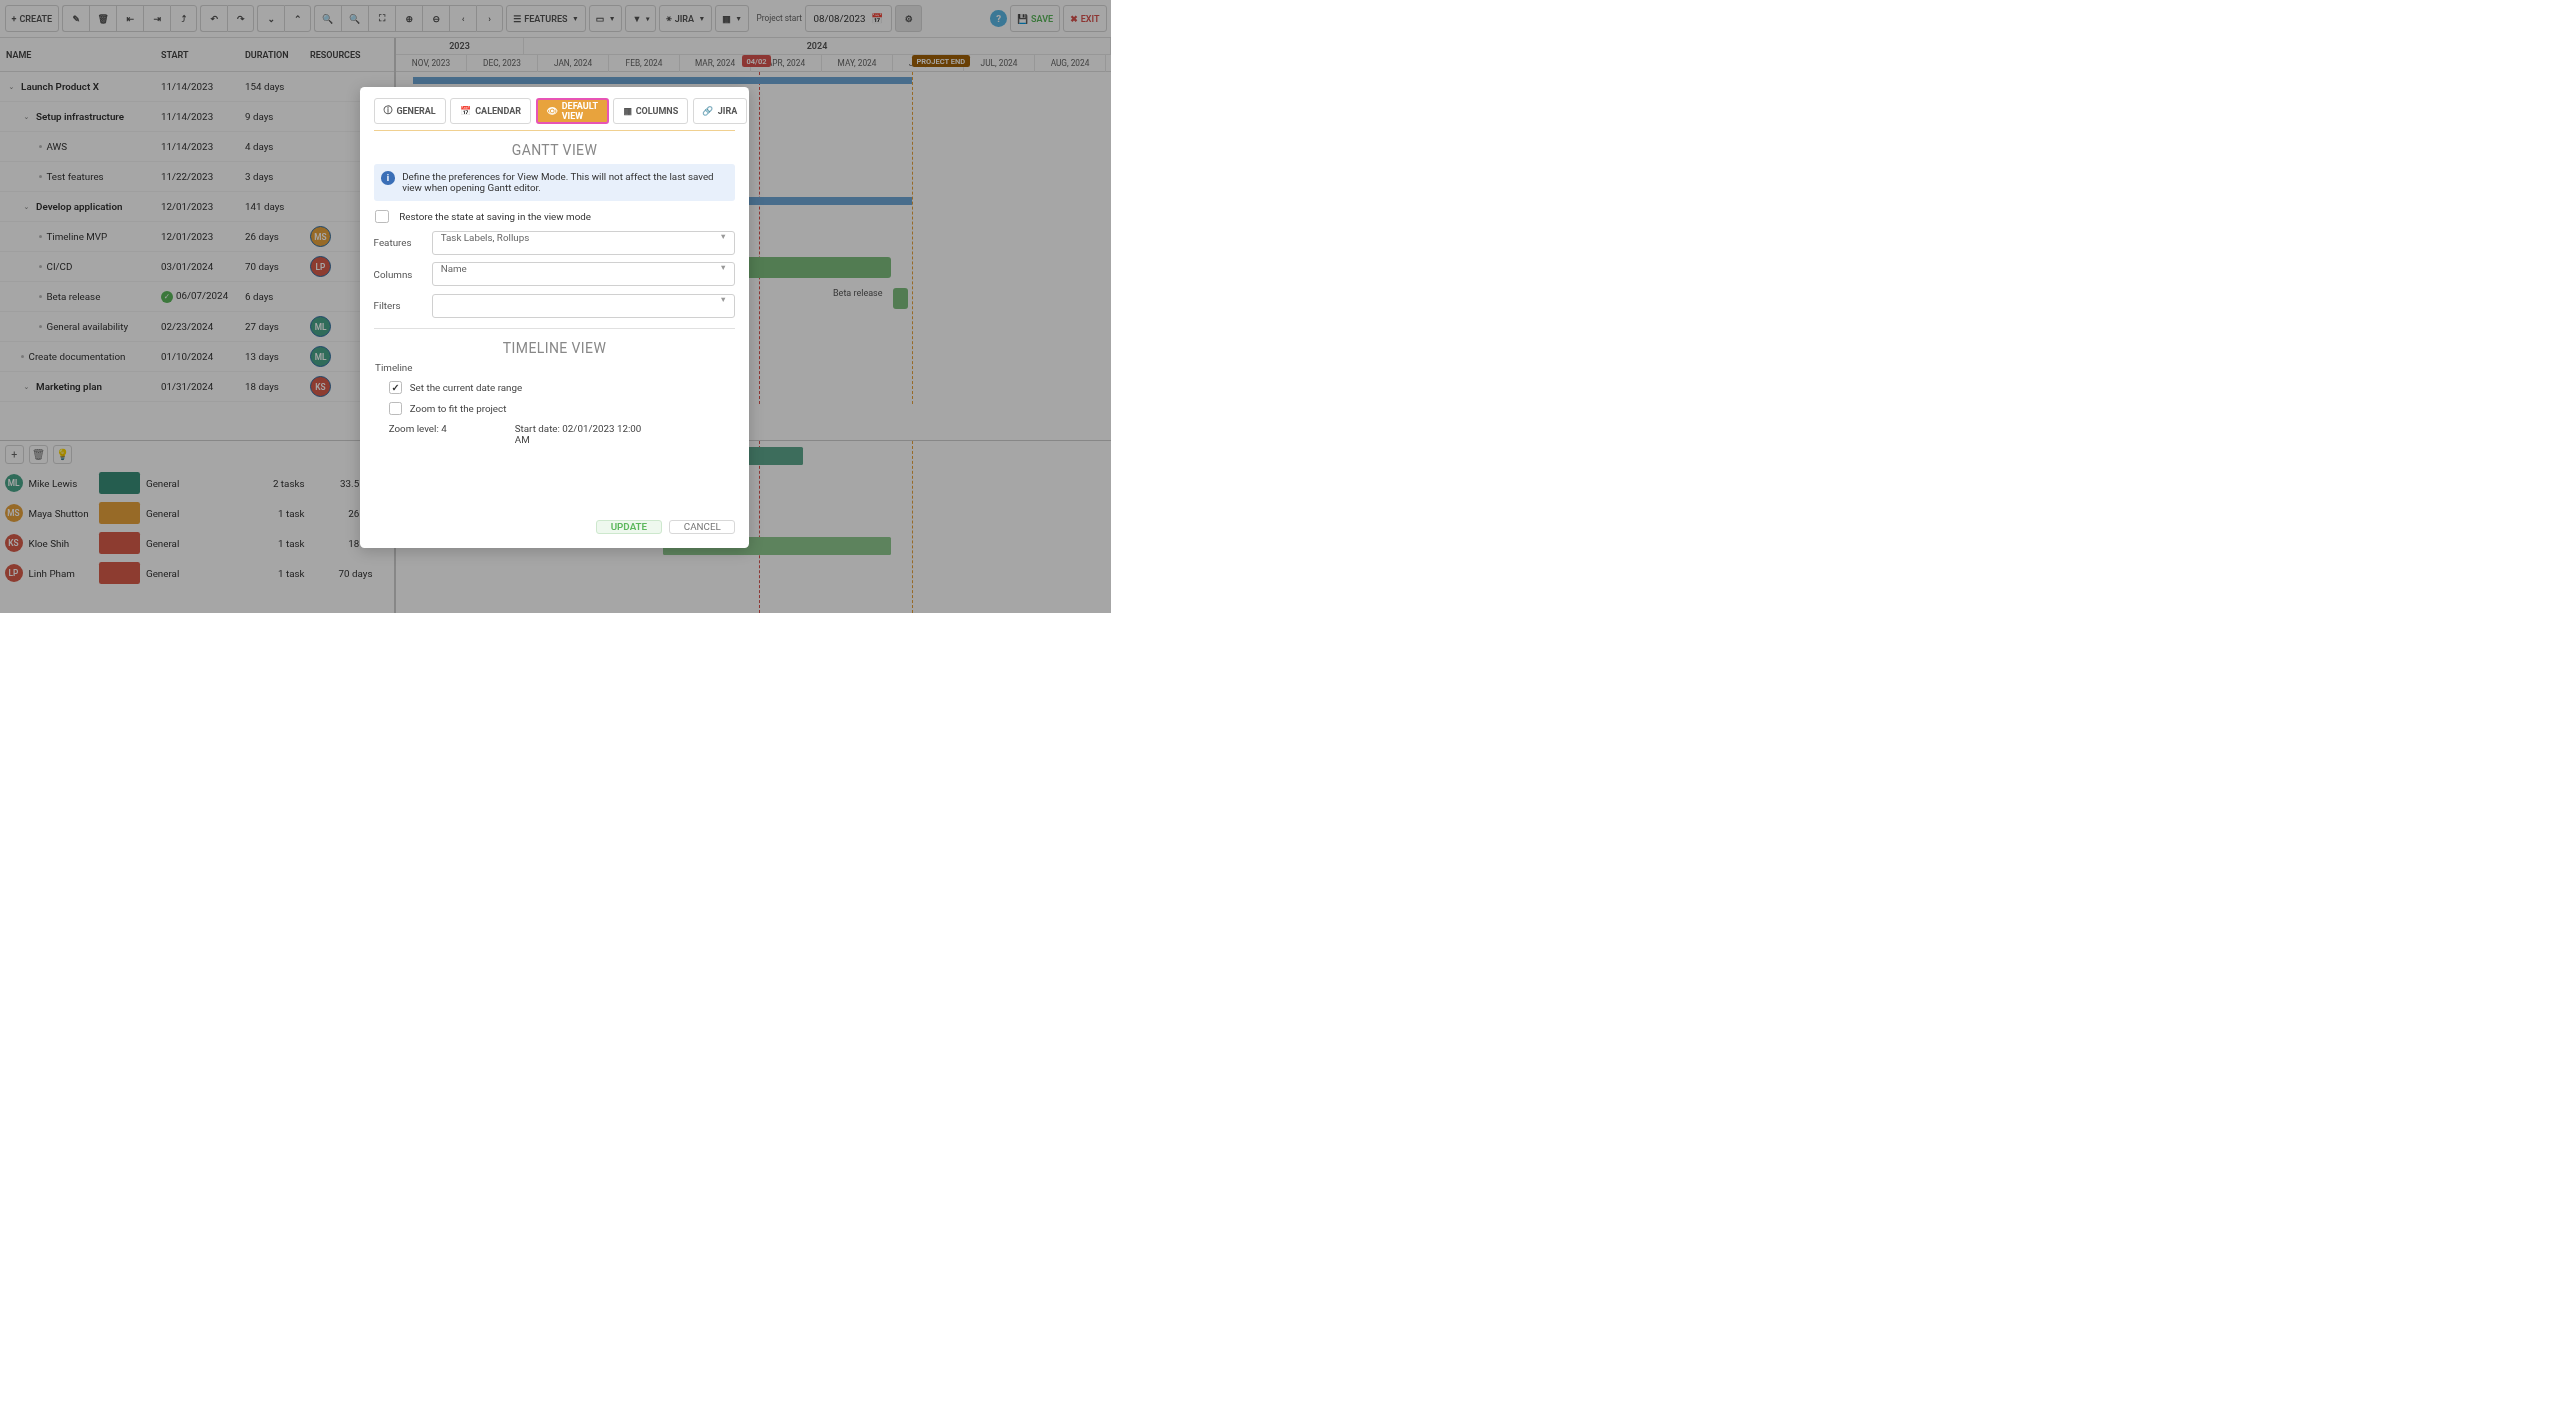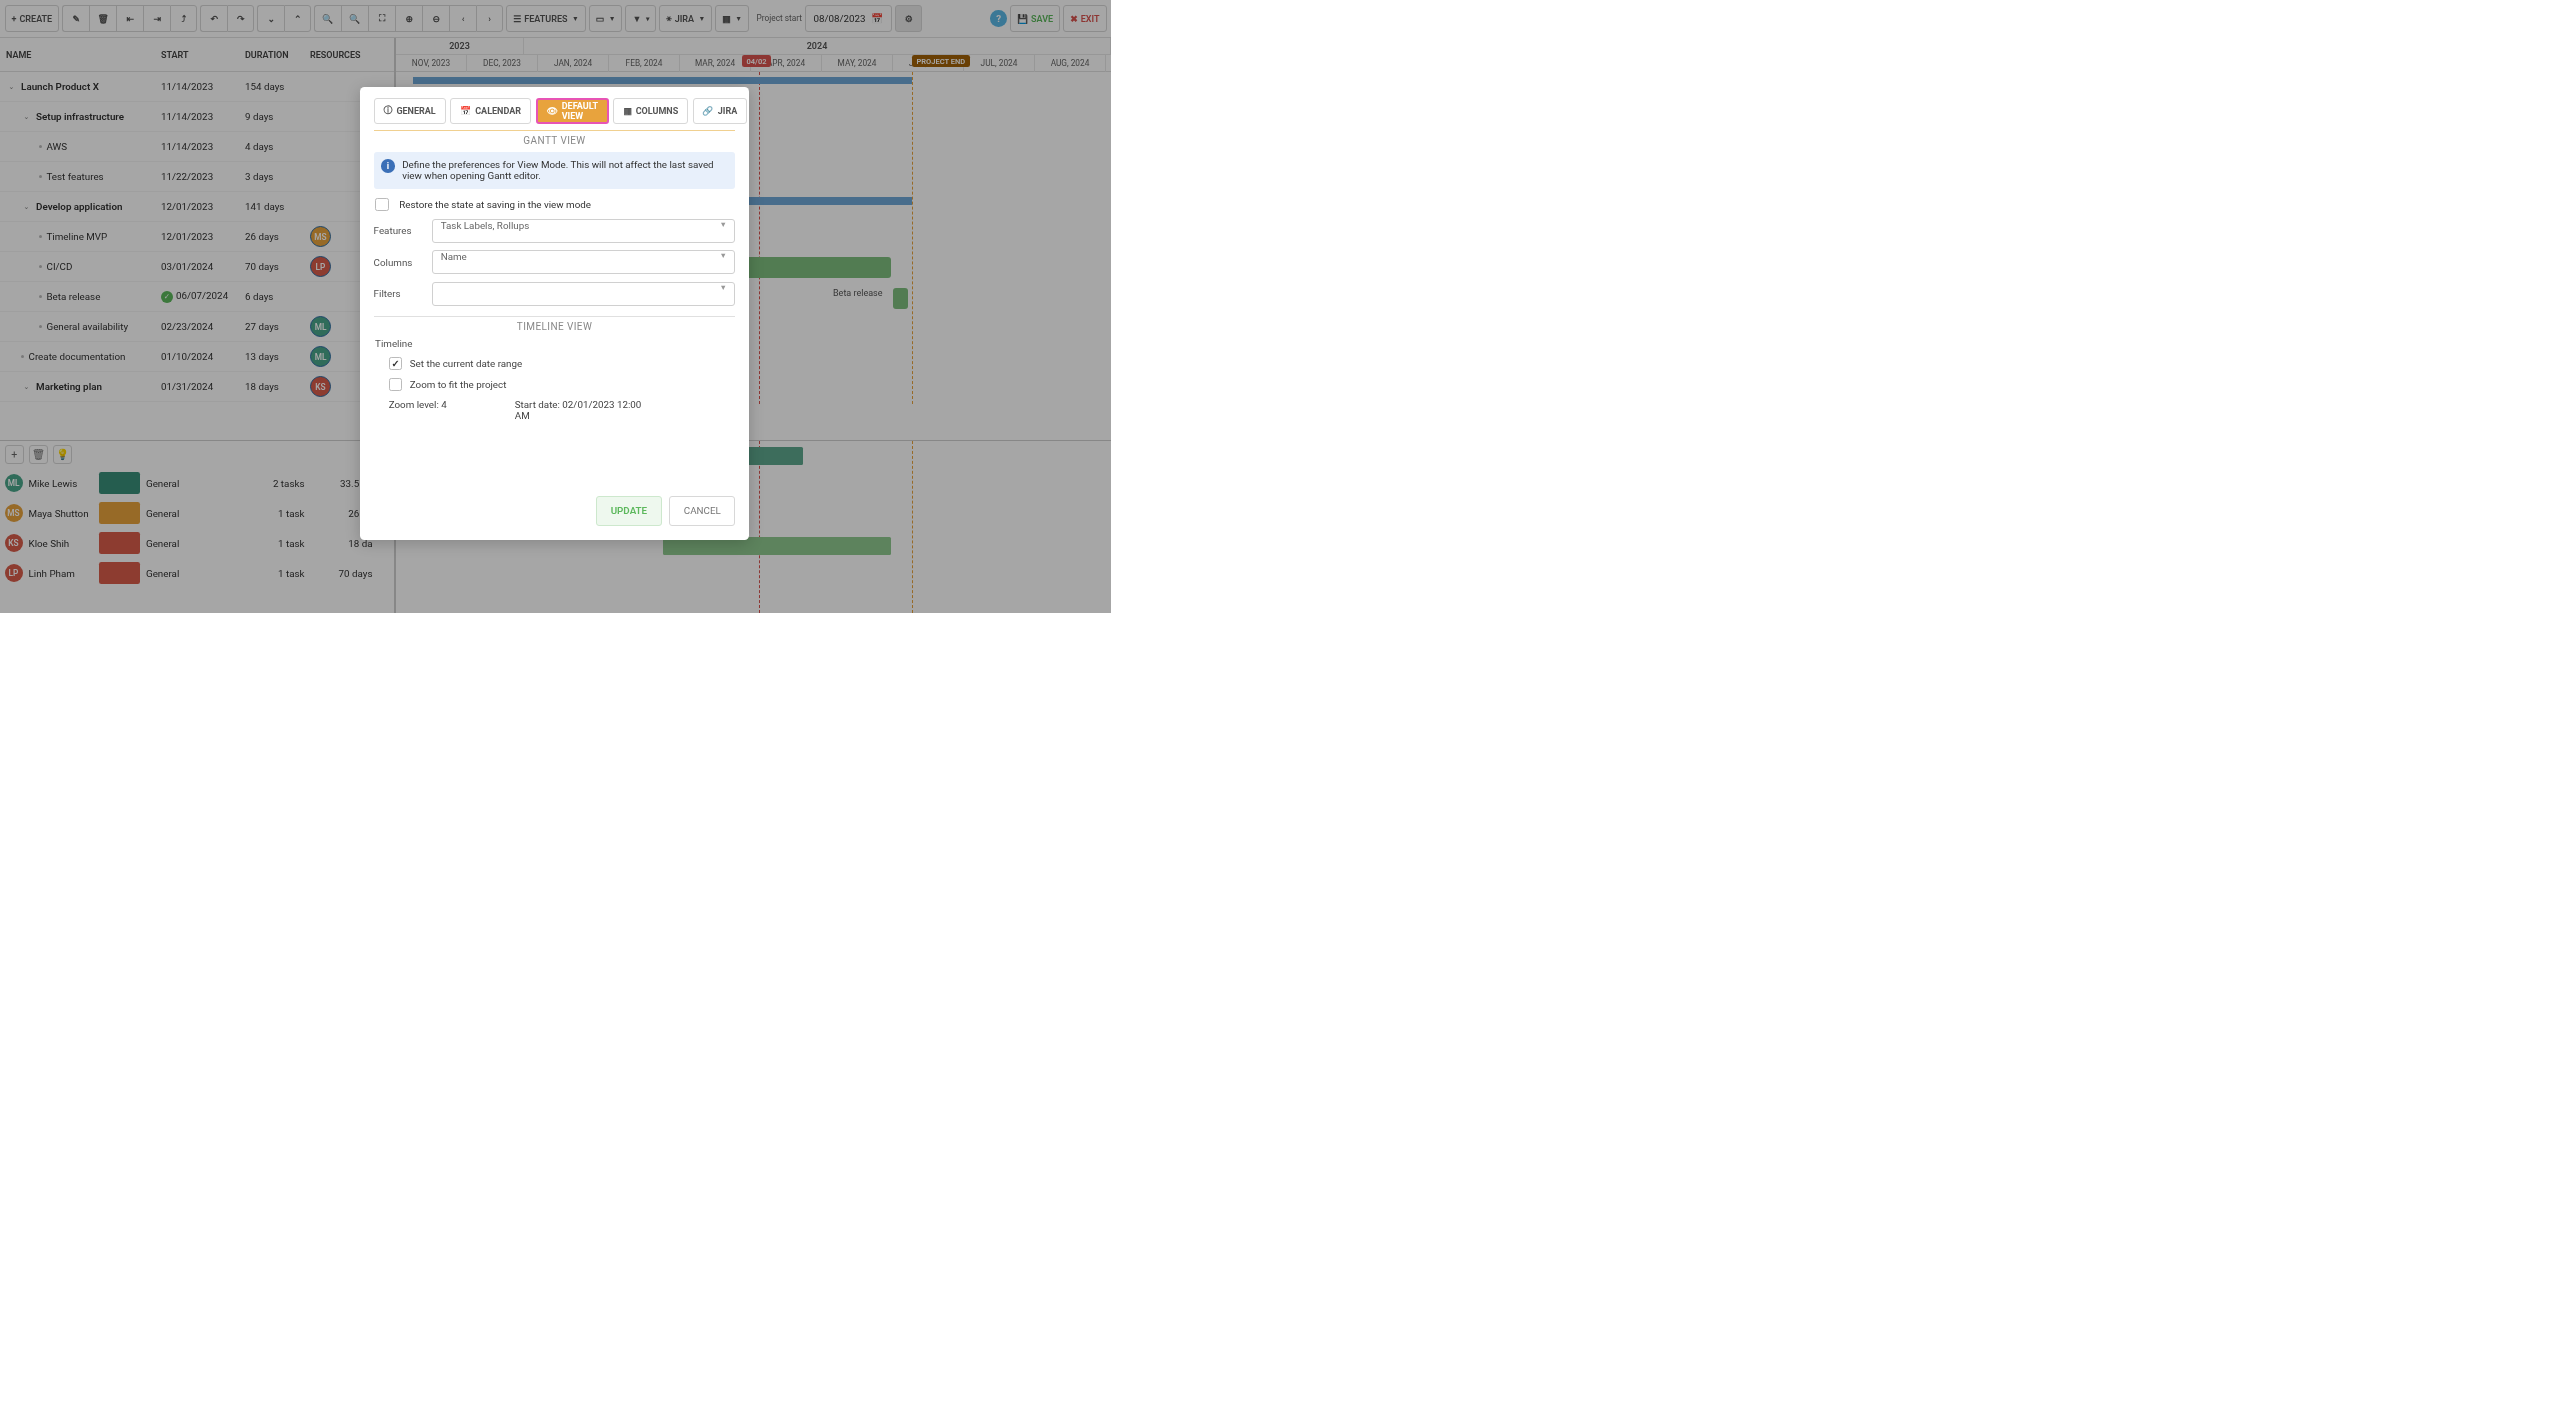--- a/index.html
+++ b/index.html
@@ -86,36 +86,36 @@
 .sw-teal{background:#3a8f7a}
 .sw-orange{background:#e8a33d}
 .sw-red{background:#d95c4a}
 .sw-red2{background:#d95c4a}
 
 
 .modal{position:absolute;left:360px;top:87px;width:389px;background:#fff;border-radius:4.5px;z-index:20;padding:10.6px 13.6px 13.6px;box-shadow:0 3px 15px rgba(0,0,0,0.2)}
 .tabs{display:flex;gap:4.5px;margin-bottom:6px}
 .tab{display:flex;align-items:center;gap:3.8px;height:26px;padding:0 9px;border:0.8px solid #d8d8d8;border-radius:3px;font-size:9px;font-weight:700;color:#555;background:#fff;cursor:pointer}
 .tab.active{background:#e8a33d;color:#fff;border:2.3px solid #e754b5}
-.section-hdr{text-align:center;font-size:10px;color:#888;letter-spacing:0.4px;border-top:0.8px solid #f0d090;padding-top:4px;margin-bottom:6px}
+.section-hdr{text-align:center;font-size:14px;color:#888;letter-spacing:0.4px;border-top:0.8px solid #f0d090;padding-top:11px;margin-bottom:6px}
 .section-hdr.timeline{border-top-color:#e0e0e0;margin-top:10.6px}
 .info-box{display:flex;gap:7.5px;background:#e8f0fb;border-radius:3px;padding:7.5px;font-size:9.8px;color:#333;margin-bottom:9px}
 .info-icon{width:13.6px;height:13.6px;border-radius:50%;background:#3a6fb7;color:#fff;display:flex;align-items:center;justify-content:center;font-size:9px;font-weight:700;flex:none}
 .form-row{display:flex;align-items:center;margin-bottom:7.5px;gap:10.6px}
 .form-row label{width:48px;font-size:9.8px;color:#555}
 .checkbox{width:13.6px;height:13.6px;border:0.8px solid #bbb;border-radius:2.3px;display:inline-flex;align-items:center;justify-content:center;background:#fff}
 .checkbox.checked::after{content:"✓";font-size:9.8px;color:#333;font-weight:700}
 .sel{flex:1;height:24px;border:0.8px solid #d0d0d0;border-radius:3px;display:flex;justify-content:space-between;padding:0 7.5px;background:#fff;color:#666;font-size:9.8px}
 .sel .caret{font-size:7.5px;color:#999}
 .timeline-section{padding-left:1.5px}
 .tl-label{font-size:9.8px;color:#555;margin-bottom:7.5px}
 .cb-row{display:flex;align-items:center;gap:7.5px;margin-bottom:7.5px;font-size:9.8px;color:#444;padding-left:13.6px}
 .zoom-row{display:flex;gap:68px;padding-left:13.6px;font-size:9.8px;color:#444;margin-top:6px}
 .modal-footer{display:flex;justify-content:flex-end;gap:7.5px;margin-top:75px}
-.btn{height:30px;padding:0 13.6px;border:0.8px solid #d8d8d8;border-radius:3px;background:#fff;font-size:9.8px;cursor:pointer}
+.btn{height:14px;padding:0 13.6px;border:0.8px solid #d8d8d8;border-radius:3px;background:#fff;font-size:9.8px;cursor:pointer}
 .btn-update{background:#eef8ee;color:#5cb85c;border-color:#cde8cd;font-weight:600}
 .btn-cancel{color:#777}
 </style>
 </head>
 <body>
 
 <div class="app">
 
   <div class="toolbar">
     <button class="tb-btn">

